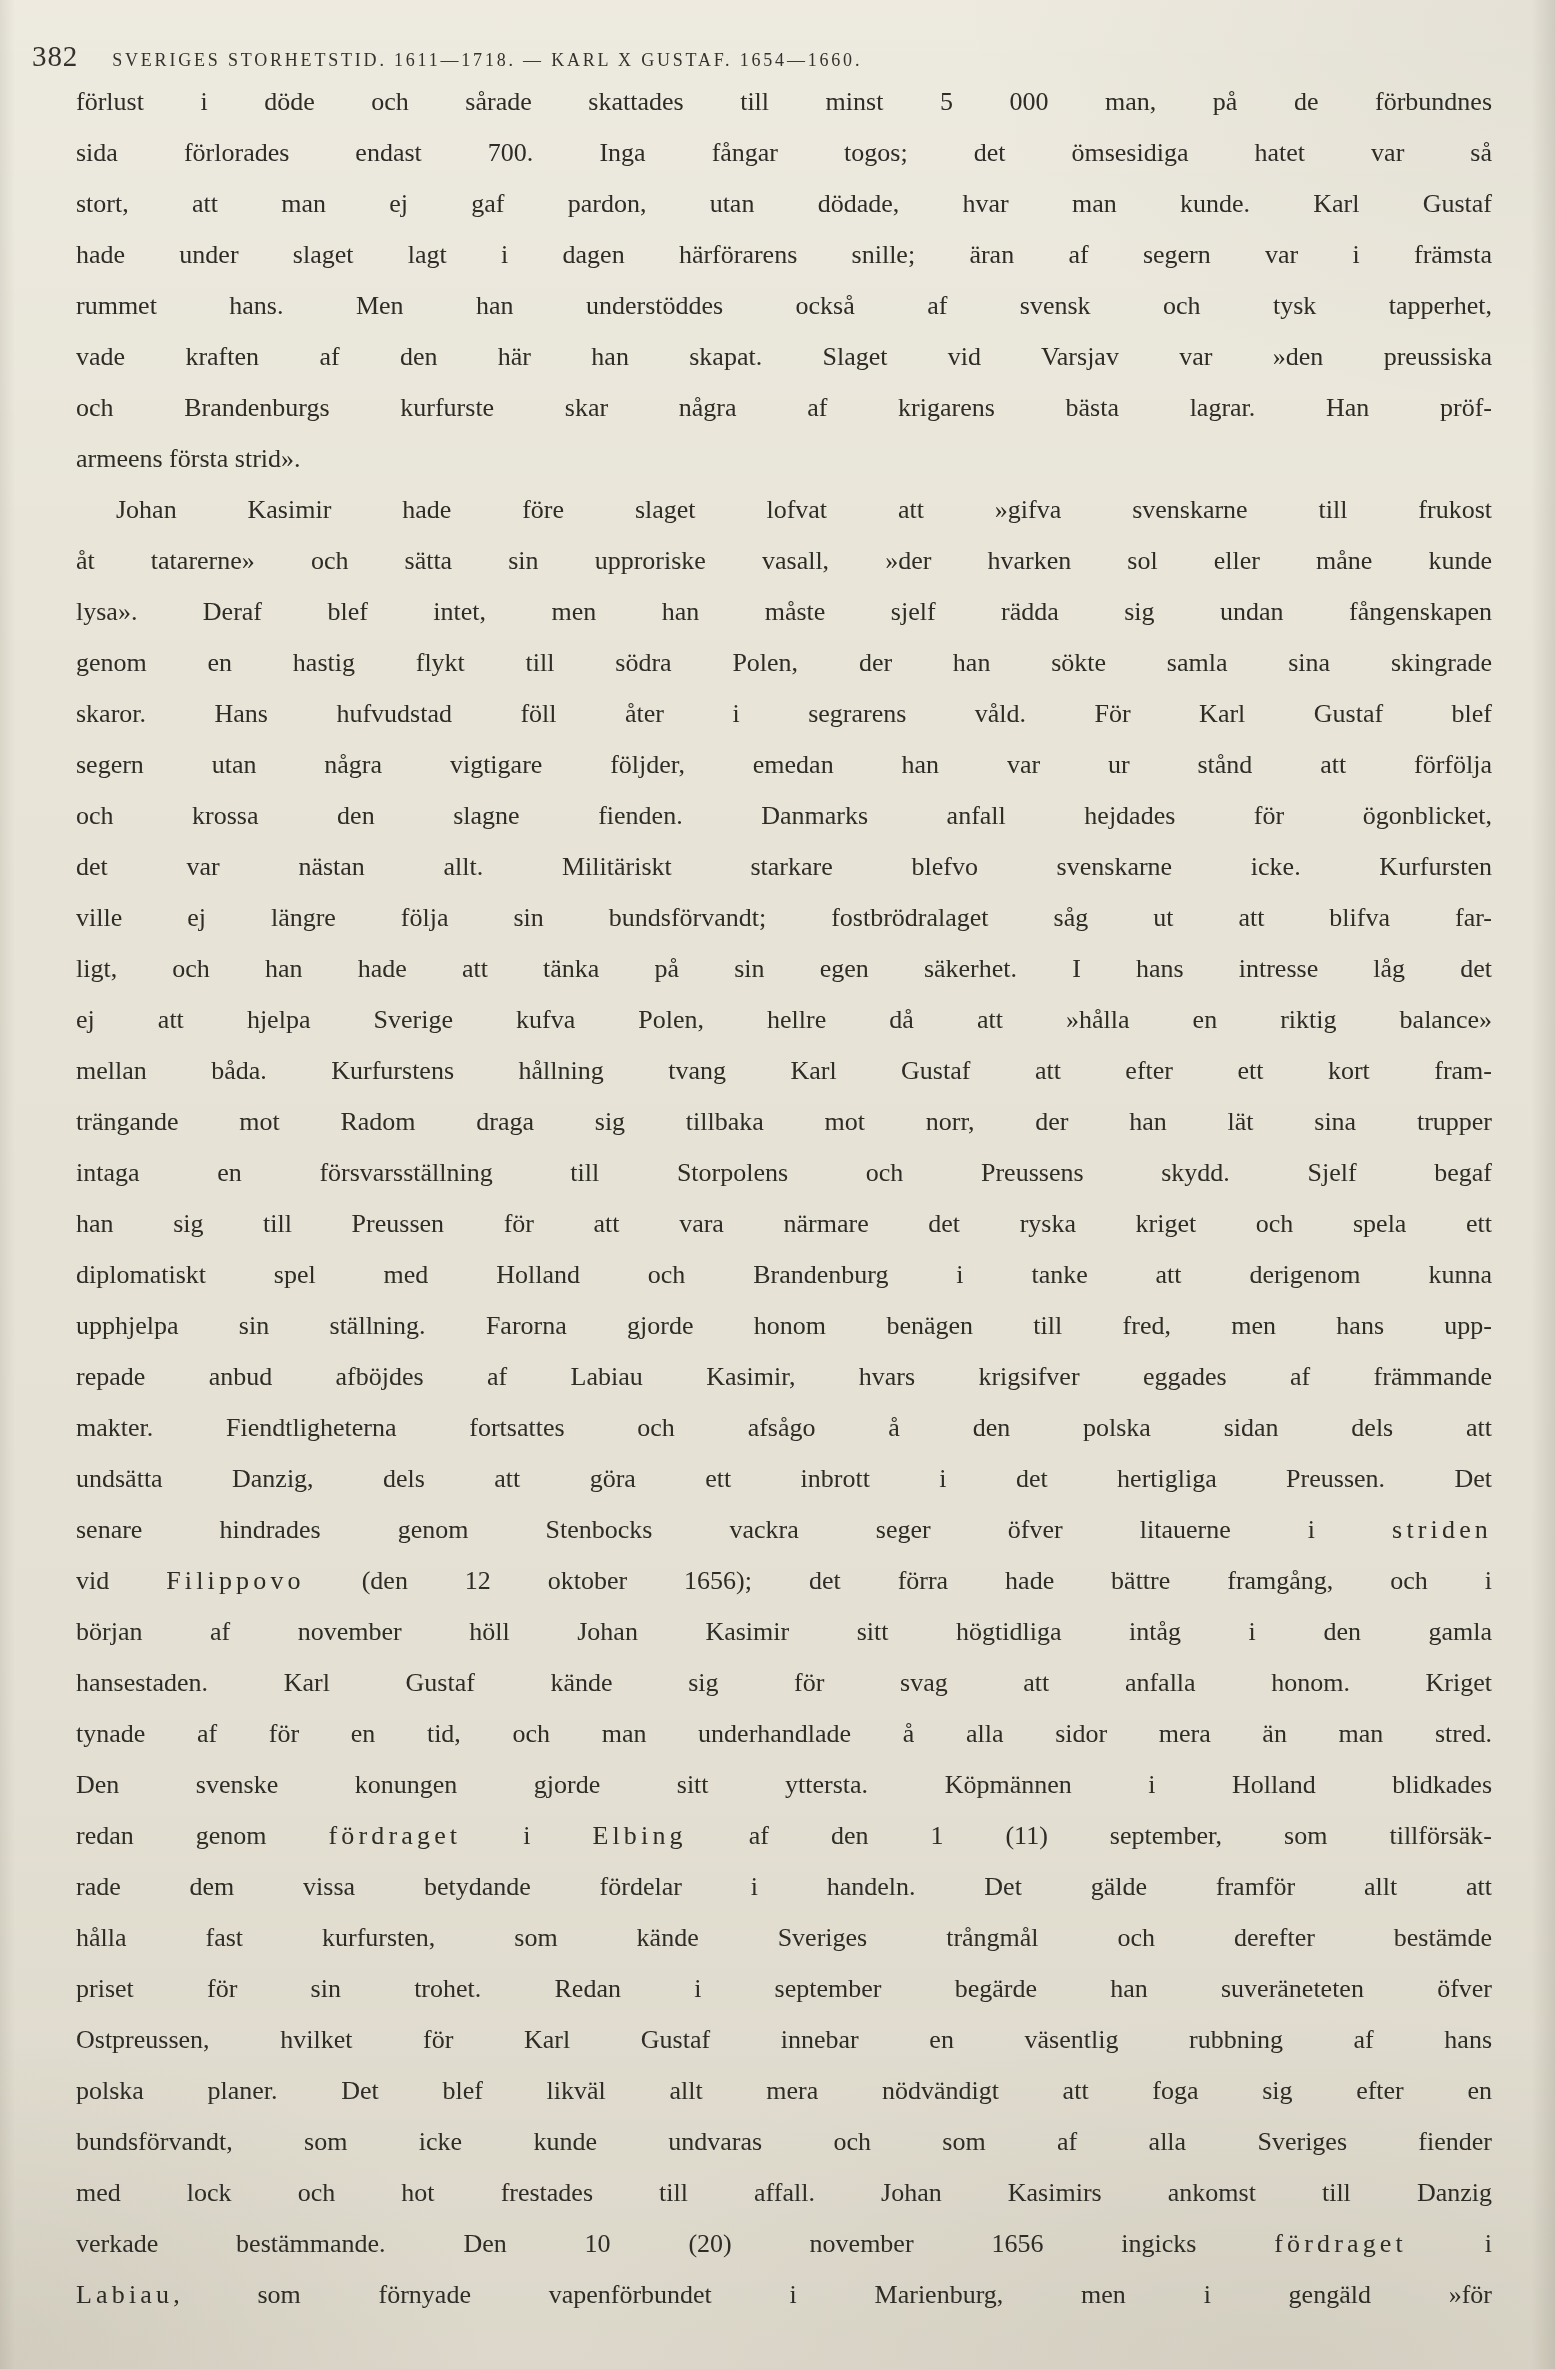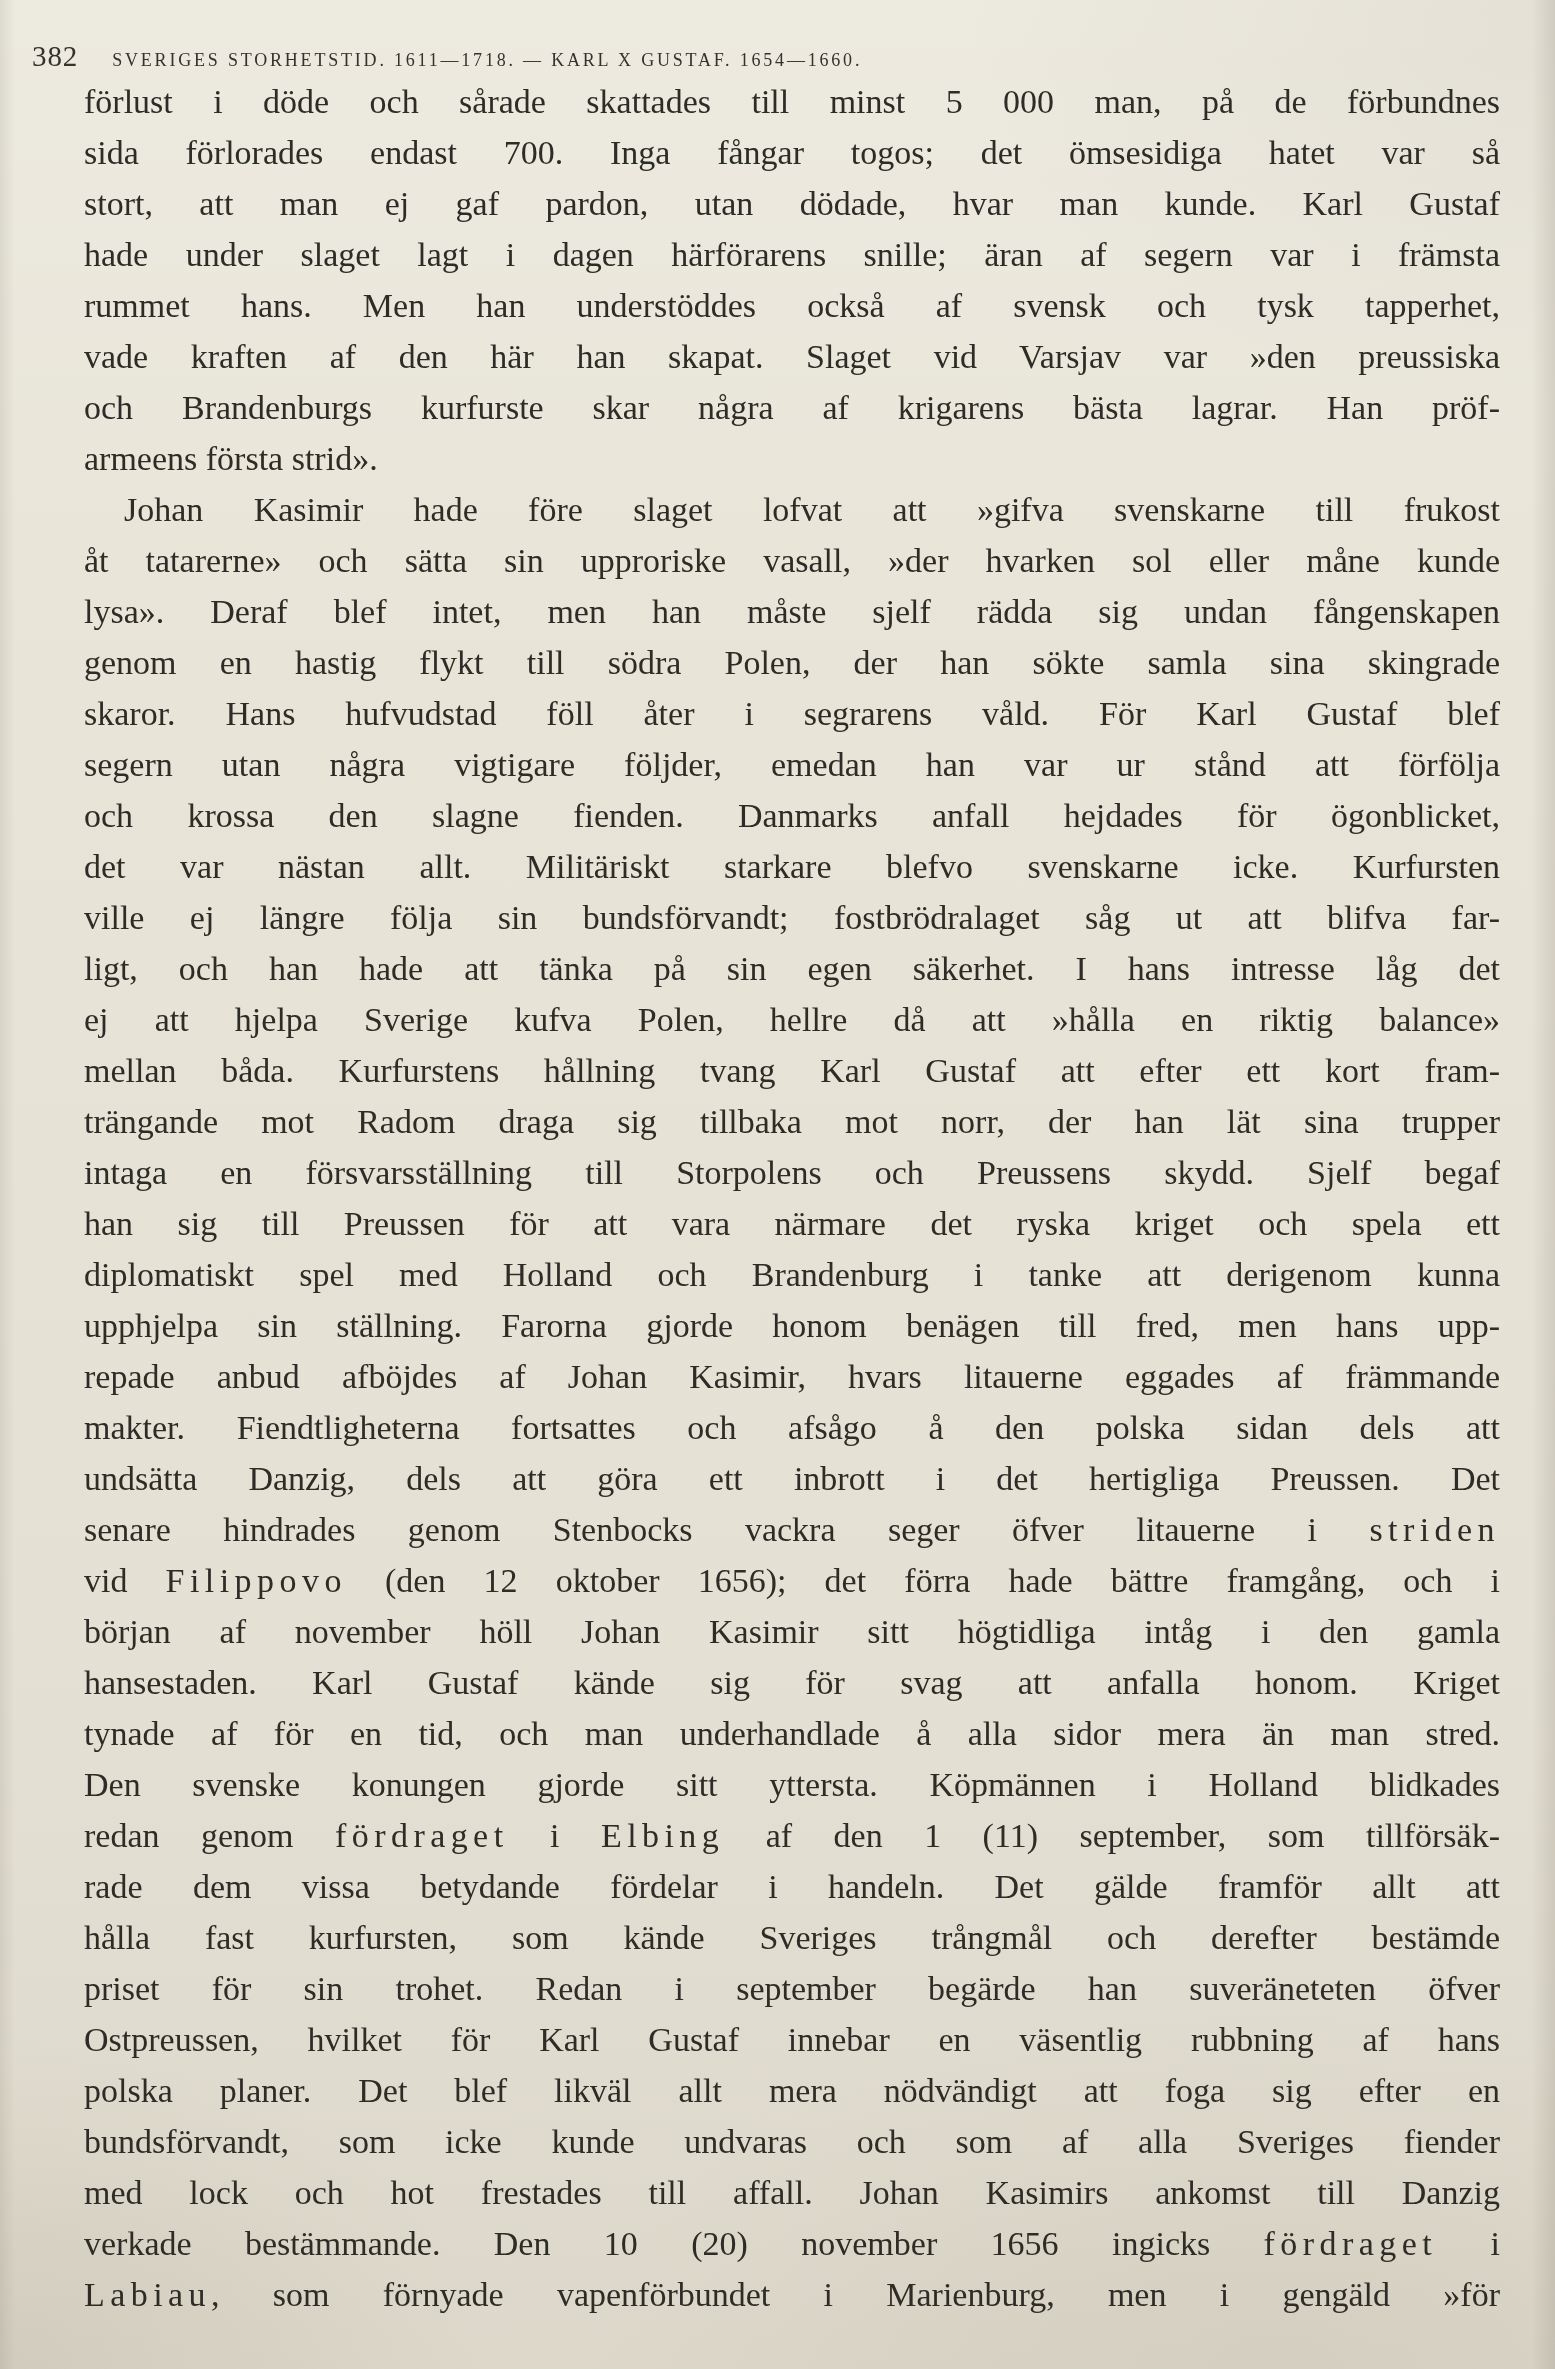--- a/index.html
+++ b/index.html
@@ -39,23 +39,23 @@
     margin-right: 34px;
     text-align: center;
   }
   .header-text {
     font-size: 18px;
     letter-spacing: 2.8px;
   }
   .text-block {
     position: absolute;
     top: 76px;
-    left: 84px;
+    left: 76px;
     width: 1416px;
-    font-size: 34px;
+    font-size: 26px;
     line-height: 51px;
   }
   .line {
     height: 51px;
     overflow: hidden;
     text-align: justify;
     text-align-last: justify;
     -moz-text-align-last: justify;
   }
   .line.short {
@@ -95,21 +95,21 @@
       <div class="line"><span>det var nästan allt. Militäriskt starkare blefvo svenskarne icke. Kurfursten</span></div>
       <div class="line"><span>ville ej längre följa sin bundsförvandt; fostbrödralaget såg ut att blifva far-</span></div>
       <div class="line"><span>ligt, och han hade att tänka på sin egen säkerhet. I hans intresse låg det</span></div>
       <div class="line"><span>ej att hjelpa Sverige kufva Polen, hellre då att »hålla en riktig balance»</span></div>
       <div class="line"><span>mellan båda. Kurfurstens hållning tvang Karl Gustaf att efter ett kort fram-</span></div>
       <div class="line"><span>trängande mot Radom draga sig tillbaka mot norr, der han lät sina trupper</span></div>
       <div class="line"><span>intaga en försvarsställning till Storpolens och Preussens skydd. Sjelf begaf</span></div>
       <div class="line"><span>han sig till Preussen för att vara närmare det ryska kriget och spela ett</span></div>
       <div class="line"><span>diplomatiskt spel med Holland och Brandenburg i tanke att derigenom kunna</span></div>
       <div class="line"><span>upphjelpa sin ställning. Farorna gjorde honom benägen till fred, men hans upp-</span></div>
-      <div class="line"><span>repade anbud afböjdes af Johan Kasimir, hvars litauerne eggades af främmande</span></div>
+      <div class="line"><span>repade anbud afböjdes af Labiau Kasimir, hvars krigsifver eggades af främmande</span></div>
       <div class="line"><span>makter. Fiendtligheterna fortsattes och afsågo å den polska sidan dels att</span></div>
       <div class="line"><span>undsätta Danzig, dels att göra ett inbrott i det hertigliga Preussen. Det</span></div>
       <div class="line"><span>senare hindrades genom Stenbocks vackra seger öfver litauerne i </span><span class="spaced">striden</span></div>
       <div class="line"><span>vid </span><span class="spaced">Filippovo</span><span> (den 12 oktober 1656); det förra hade bättre framgång, och i</span></div>
       <div class="line"><span>början af november höll Johan Kasimir sitt högtidliga intåg i den gamla</span></div>
       <div class="line"><span>hansestaden. Karl Gustaf kände sig för svag att anfalla honom. Kriget</span></div>
       <div class="line"><span>tynade af för en tid, och man underhandlade å alla sidor mera än man stred.</span></div>
       <div class="line"><span>Den svenske konungen gjorde sitt yttersta. Köpmännen i Holland blidkades</span></div>
       <div class="line"><span>redan genom </span><span class="spaced">fördraget</span><span> i </span><span class="spaced">Elbing</span><span> af den 1 (11) september, som tillförsäk-</span></div>
       <div class="line"><span>rade dem vissa betydande fördelar i handeln. Det gälde framför allt att</span></div>

